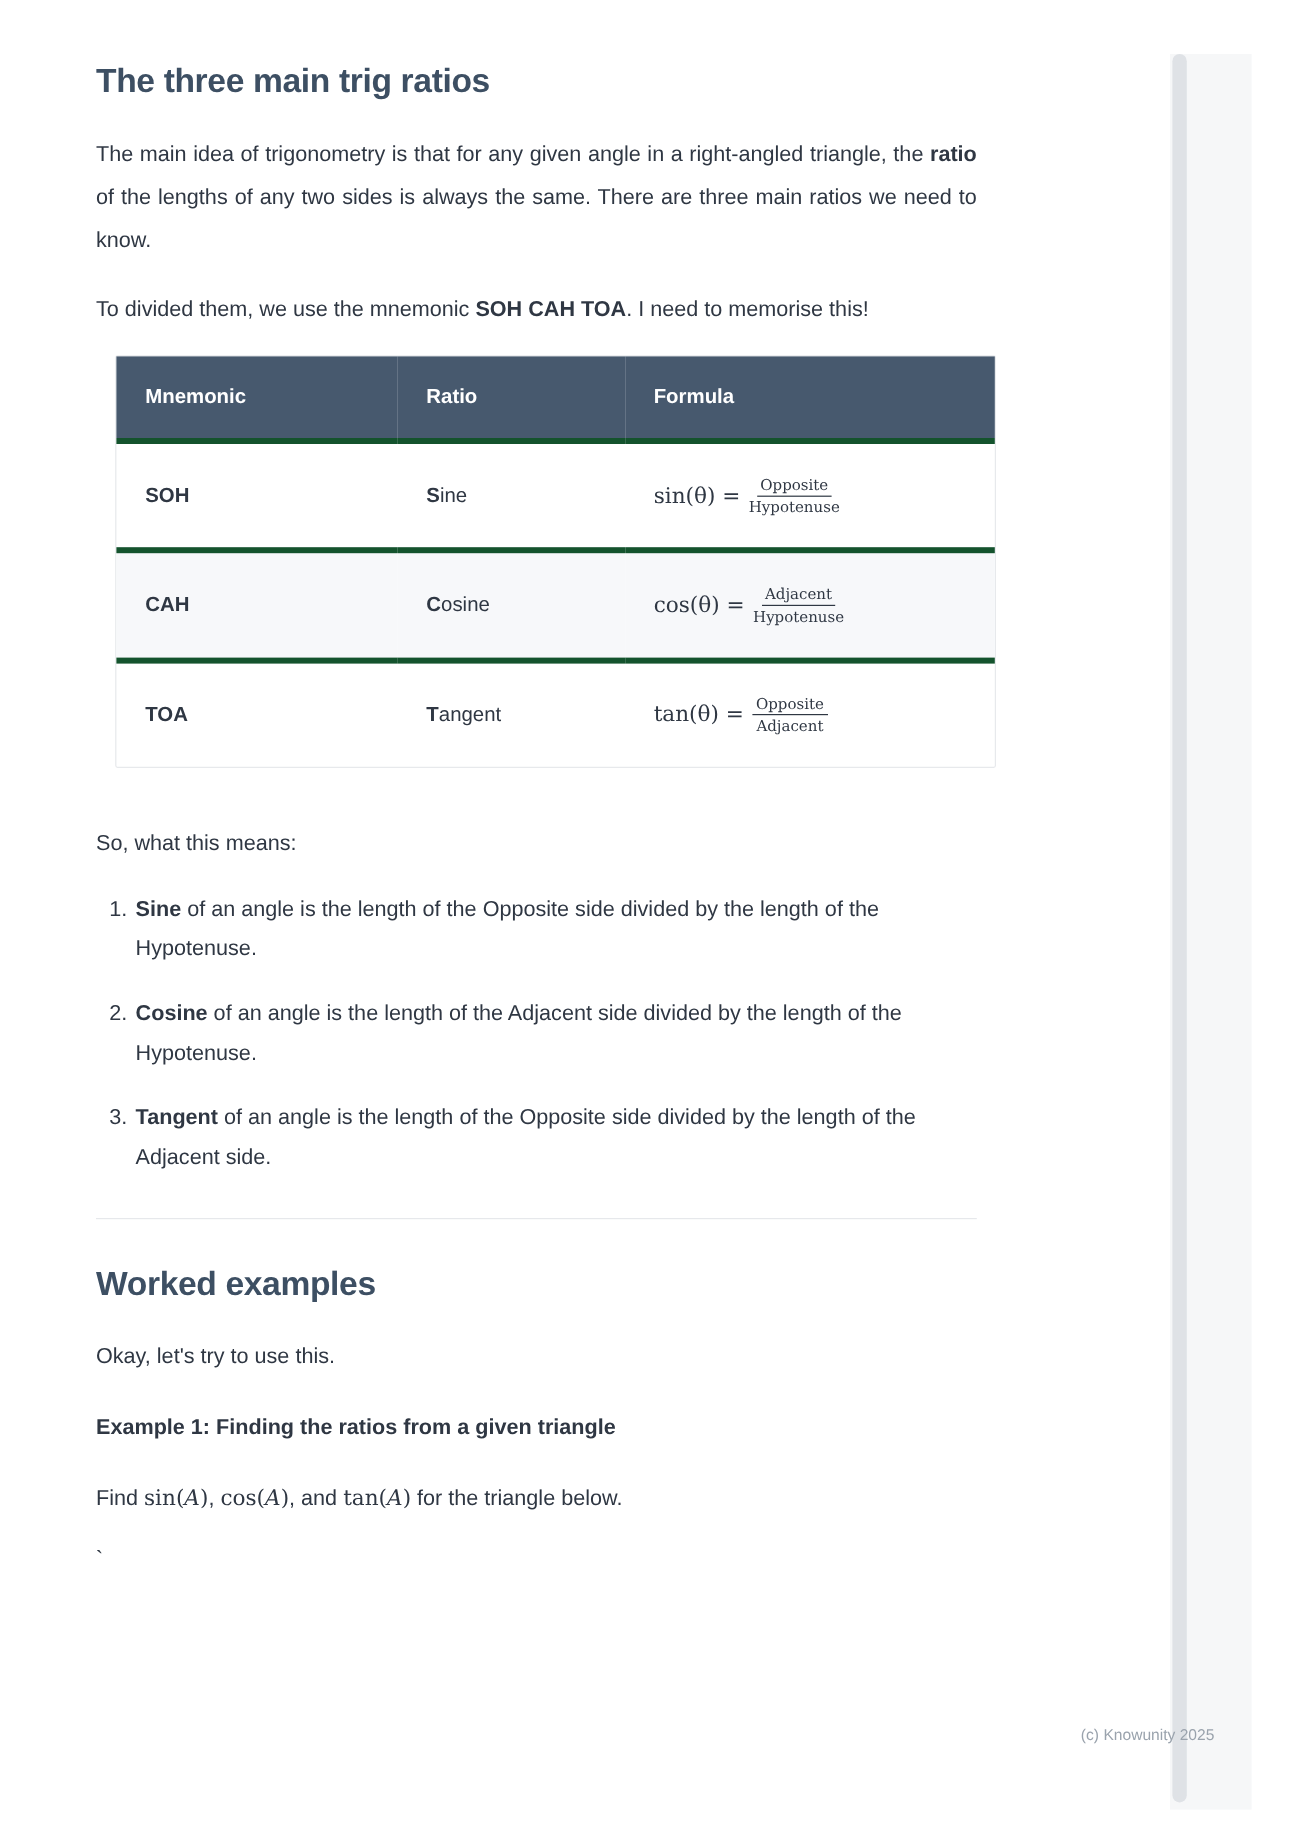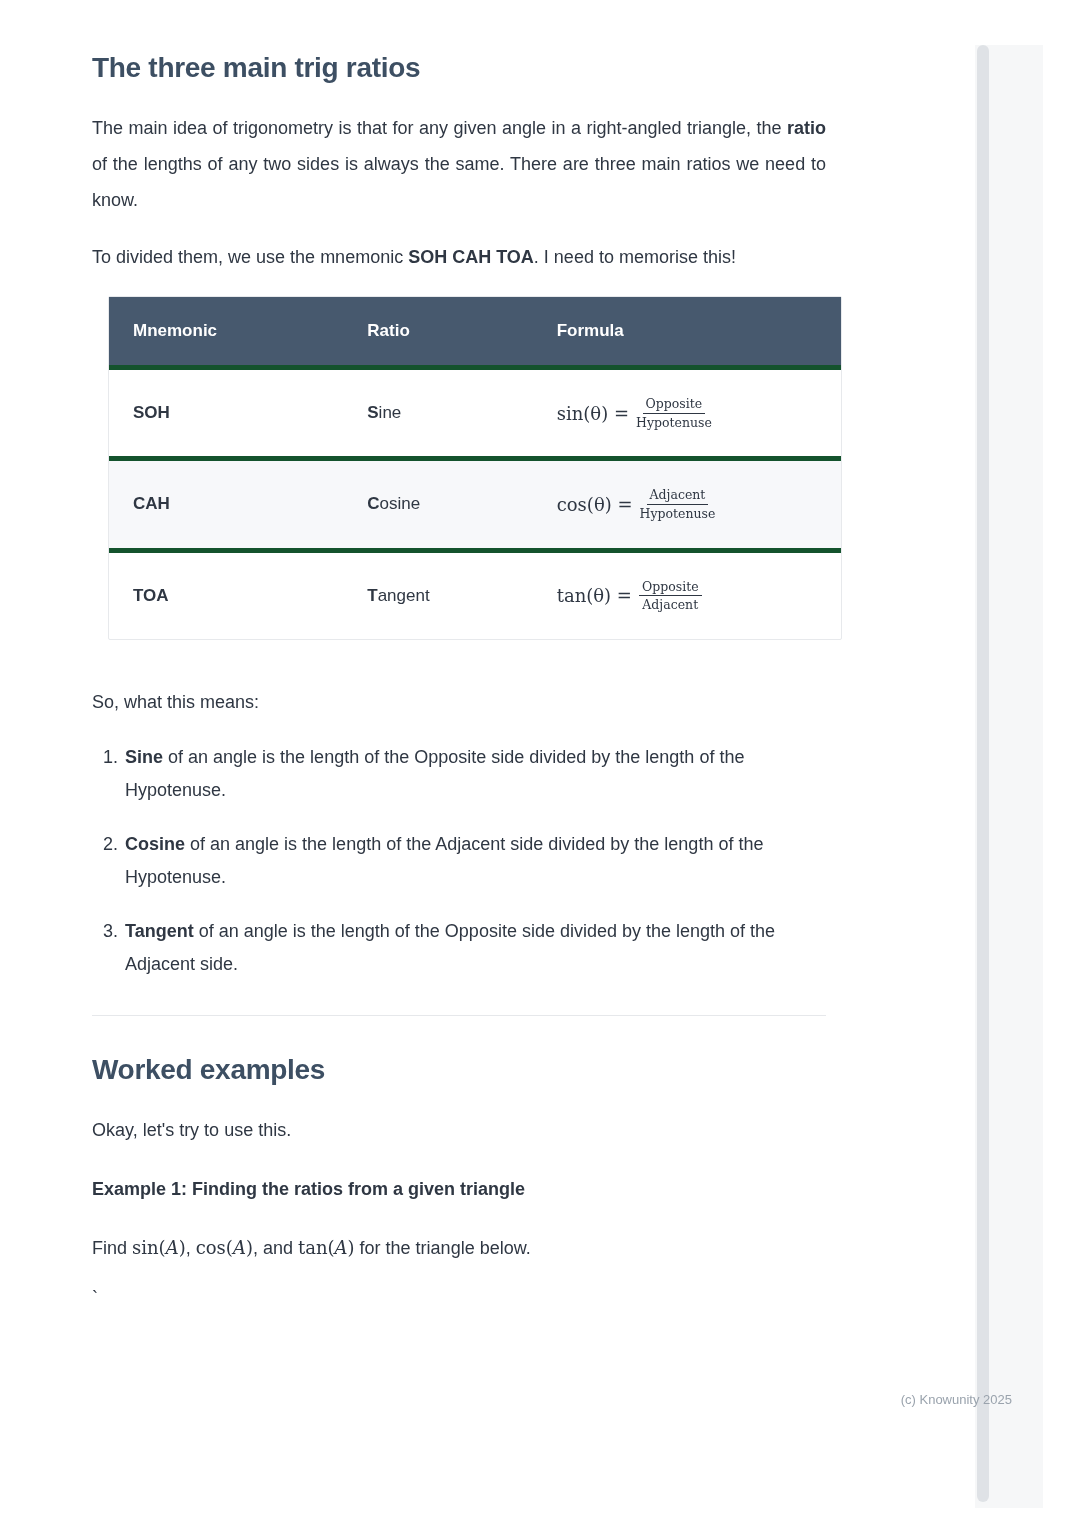--- a/index.html
+++ b/index.html
@@ -17,21 +17,21 @@
   .scroll-track {
     position:absolute; left:975px; top:45px; width:68px; height:1463px;
     background:#f6f7f8;
   }
   .scroll-thumb {
     position:absolute; left:2px; top:0; width:12px; height:1457px;
     background:#dfe2e6; border-radius:6px;
   }
 
   .content {
-    position:absolute; left:92px; top:52px; width:734px;
+    position:absolute; left:80px; top:52px; width:734px;
   }
 
   h1.section-heading {
     font-size:28px; font-weight:bold; letter-spacing:-0.3px;
     color:var(--heading, #3d4f63);
     margin-bottom:26px;
   }
   p.body {
     font-size:18px; line-height:36px; color:var(--body-text, #2f3743);
     margin-bottom:21px;
@@ -90,21 +90,21 @@
 
   hr.divider {
     border:none; border-top:1px solid var(--divider, #e6e8eb);
     margin:34px 0 38px 0;
   }
 
   p.example-title { font-size:18px; font-weight:bold; margin:26px 0 26px 0; line-height:30px; }
   p.stray { font-size:18px; margin-top:22px; }
 
   .copyright {
-    position:absolute; right:68px; top:1392px;
+    position:absolute; right:68px; top:1438px;
     font-size:13px; color:var(--copyright, #9aa3ad);
     z-index:2;
     text-align:center;
   }
 </style>
 </head>
 <body>
 
 <div class="page">
 

